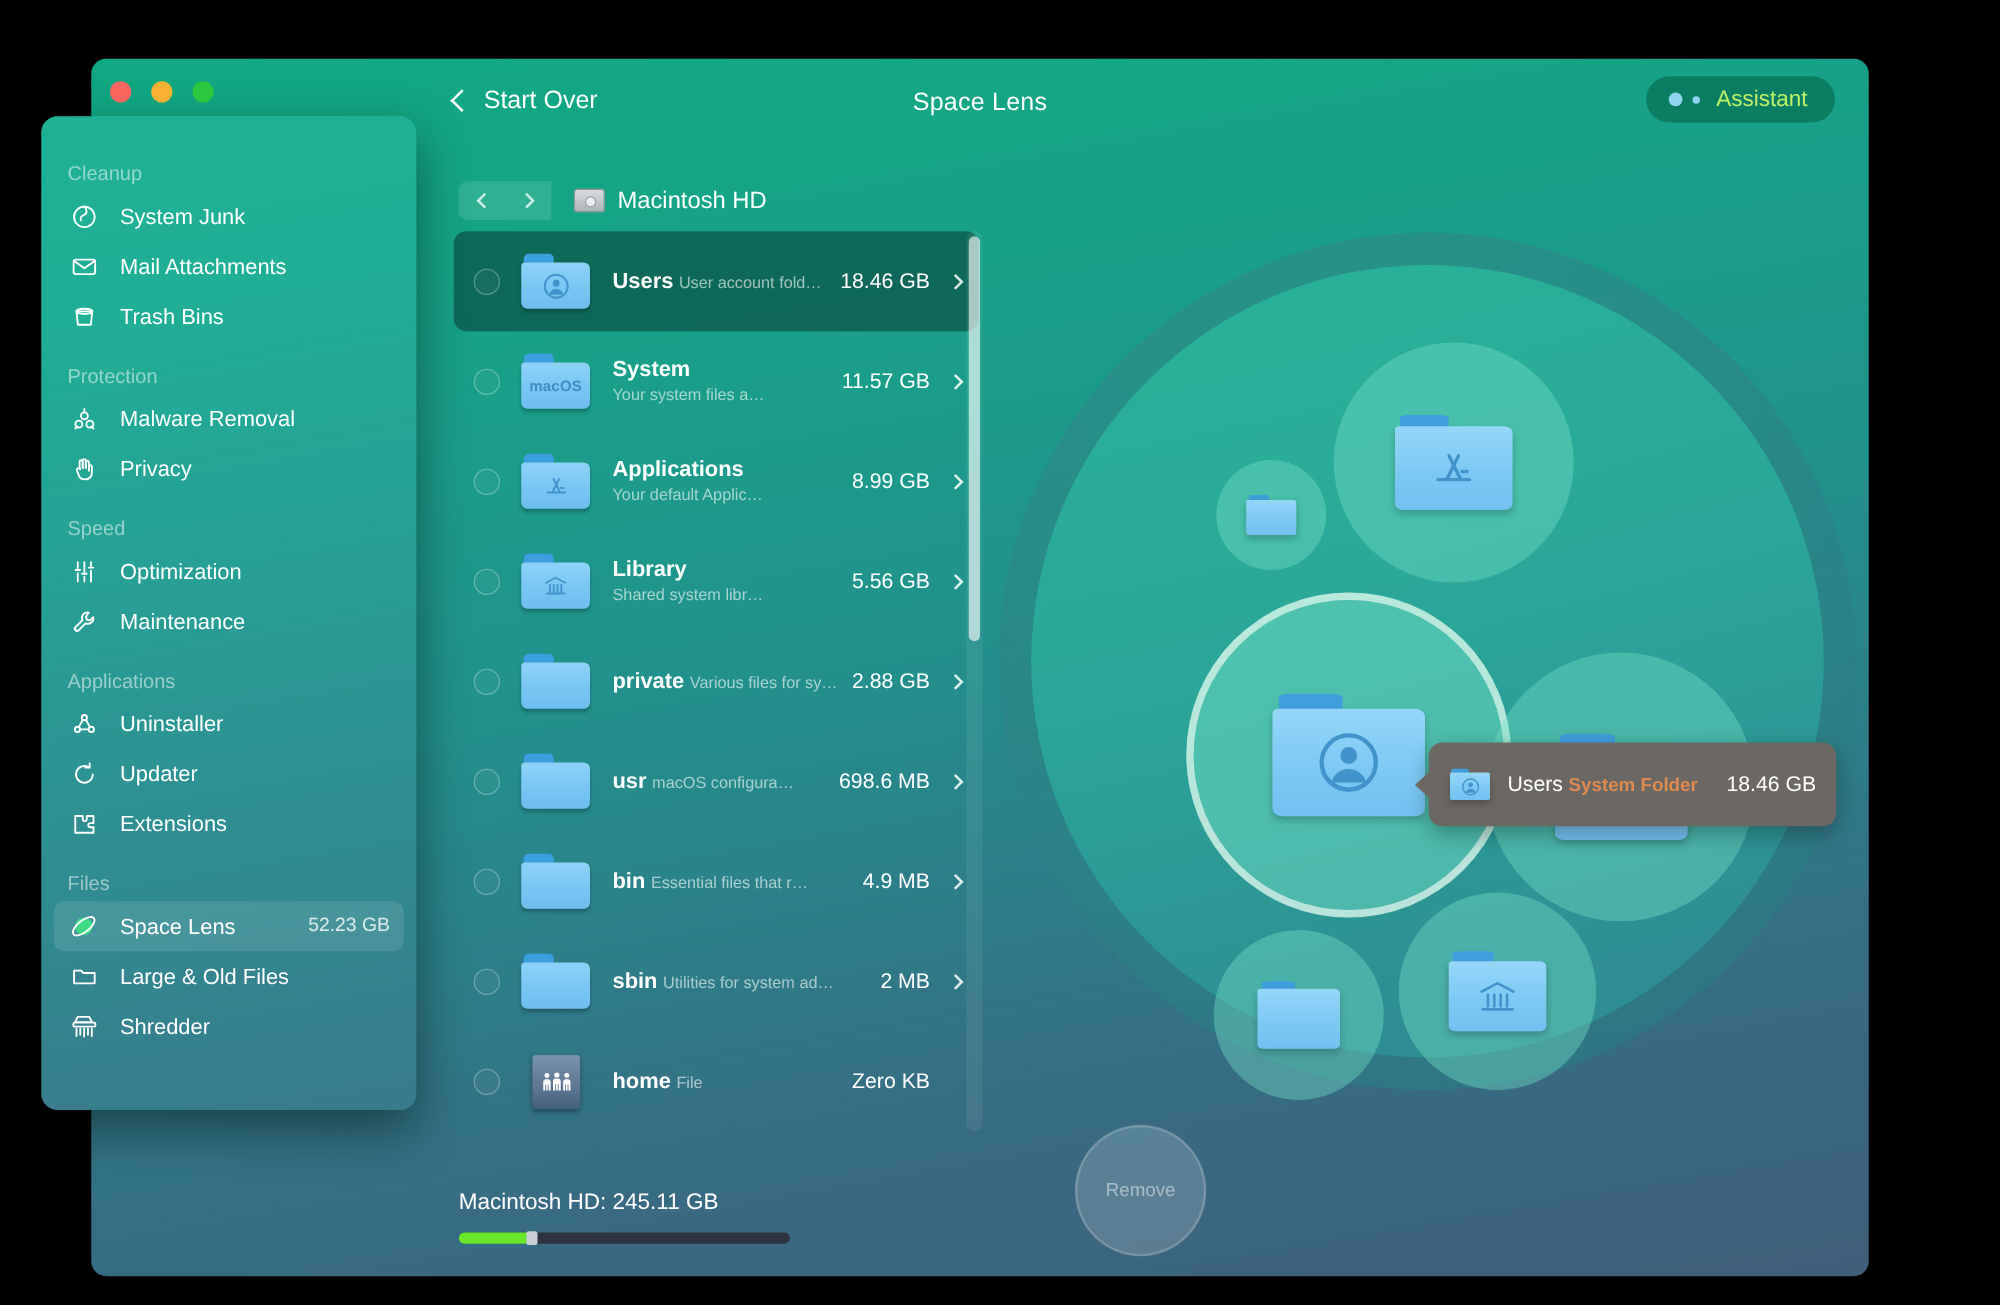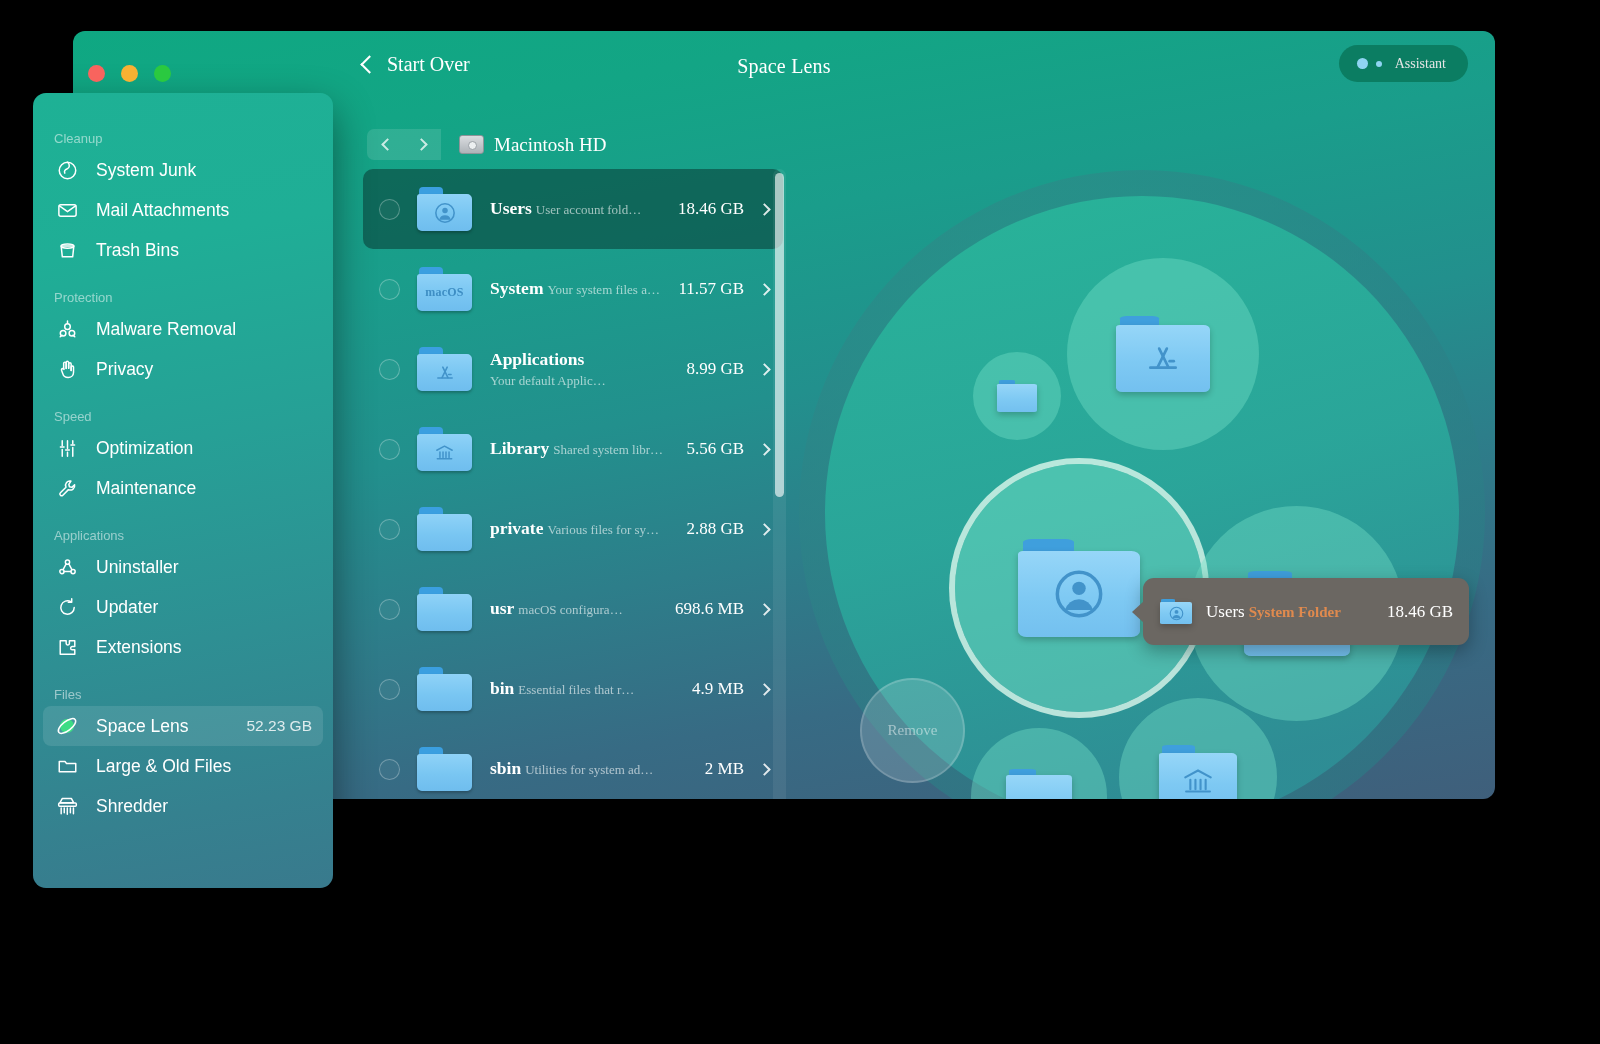--- a/index.html
+++ b/index.html
@@ -7,29 +7,28 @@
   html, body {
     width: 1600px; height: 1044px;
     background: #000;
     font-family: "Liberation Sans", sans-serif;
     overflow: hidden;
   }
   #root { position: relative; width: 1600px; height: 1044px; background:#000; }
 
   
   .window {
-    position: absolute; left: 73px; top: 31px;
-    width: 1422px; height: 768px;
+    position: absolute; left: 73px; top: 47px;
+    width: 1422px; height: 974px;
     border-radius: 12px;
     overflow: hidden;
     background: linear-gradient(170deg,
        #0fa882 0%, #13a585 14%, #1a9d8b 30%,
        #22908d 48%, #2d7e8a 64%, #376b84 80%, #3f5f7b 100%);
     box-shadow: 0 18px 46px rgba(0,0,0,.55);
-    font-family: Liberation Serif, serif;
   }
 
   
   .traffic { position:absolute; left:88px; top:65px; display:flex; gap:16px; z-index:40; }
   .tl { width:17px; height:17px; border-radius:50%; }
   .tl.red{background:#f8645e;} .tl.yellow{background:#f8b133;} .tl.green{background:#2ac940;}
 
   
   .titlebar { position:absolute; left:0; top:0; width:100%; height:72px; z-index:20; }
   .start-over {
@@ -44,21 +43,21 @@
     color:#fff; font-size:20px; letter-spacing:.2px;
   }
   .assistant {
     position:absolute; right:27px; top:14px;
     height:37px; padding:0 22px 0 18px;
     display:flex; align-items:center; gap:8px;
     background:#0b7d62; border-radius:19px; cursor:pointer;
   }
   .assistant .dot-l { width:11px;height:11px;border-radius:50%;background:#8fd4f2; }
   .assistant .dot-s { width:6px;height:6px;border-radius:50%;background:#8fd4f2; }
-  .assistant .alabel { color:#e5e5e5; font-size:14px; margin-left:5px; font-weight:500; }
+  .assistant .alabel { color:#bef264; font-size:18px; margin-left:5px; font-weight:500; }
 
   
   .crumb { position:absolute; left:294px; top:98px; display:flex; align-items:center; gap:0; z-index:15;}
   .navbtn {
     width:37px; height:31px; background:rgba(255,255,255,.12);
     display:flex; align-items:center; justify-content:center; cursor:pointer;
   }
   .navbtn:first-child { border-radius:7px 0 0 7px; }
   .navbtn:last-child  { border-radius:0 7px 7px 0; margin-left:2px; }
   .nv { width:9px;height:9px;border-top:2.2px solid rgba(255,255,255,.75);
@@ -173,21 +172,21 @@
   .tip-size { color:#fff; font-size:17px; white-space:nowrap; }
 
   
   .sidebar {
     position:absolute; left:33px; top:93px; width:300px; height:795px;
     border-radius:13px; z-index:35;
     background: linear-gradient(170deg, #1eb195 0%, #1fae96 20%, #26a096 44%, #2e8f93 68%, #35818f 88%, #397a8d 100%);
     box-shadow: 0 16px 40px rgba(0,0,0,.45);
     padding-top:18px; overflow:hidden;
   }
-  .sb-group { color:rgba(255,255,255,.52); font-size:13px; margin:20px 0 4px 21px; }
+  .sb-group { color:rgba(255,255,255,.52); font-size:16px; margin:20px 0 4px 21px; }
   .sb-item {
     display:flex; align-items:center; height:40px; margin:0 10px; padding:0 11px;
     border-radius:8px; cursor:pointer;
   }
   .sb-item.active { background:rgba(255,255,255,.11); }
   .sb-ico { width:26px; height:24px; flex:0 0 26px; display:flex; align-items:center; justify-content:center; }
   .sb-label { color:#fff; font-size:17.5px; margin-left:16px; flex:1 1 auto; }
   .sb-size { color:rgba(255,255,255,.82); font-size:15.5px; }
   .sb-first { margin-top:0; }
 </style>
@@ -507,20 +506,27 @@
             </span>
             <span class="rsize">Zero KB</span>
             <span class="rchev hidden"></span>
           </div>
       </div>
 
     <div class="sb-track">
       <div class="sb-thumb"></div>
     </div>
 
+    <div class="footer">
+      <div class="foot-label">Macintosh HD: 245.11 GB</div>
+      <div class="bar-bg">
+        <div class="bar-fill" id="barfill" style="width: 58.3px;"></div>
+        <div class="bar-knob" id="barknob" style="left: 54.3px;"></div>
+      </div>
+    </div>
 
     <div class="remove-btn">Remove</div>
   </div>
 
   <div class="traffic">
     <span class="tl red"></span>
     <span class="tl yellow"></span>
     <span class="tl green"></span>
   </div>
 

